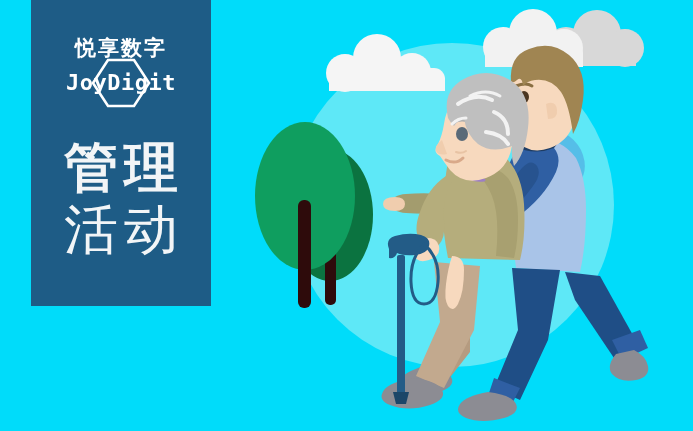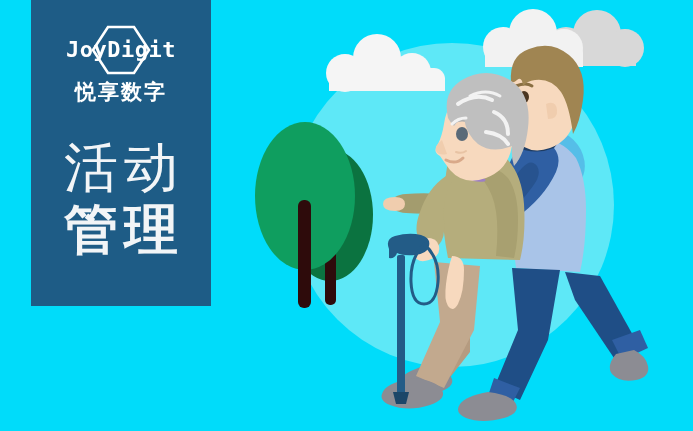--- a/index.html
+++ b/index.html
@@ -236,29 +236,29 @@
       <rect x="397" y="255" width="8" height="140" rx="2" fill="#235C87"></rect>
       <path d="M393 392 l16 0 l-3 12 l-10 0 Z" fill="#1B4668"></path>
       <path d="M424 244 q16 14 14 38 q-2 22 -14 22 q-12 0 -13 -22 q-1 -24 13 -38 Z" fill="none" stroke="#235C87" stroke-width="3"></path>
     </g>
 
   </svg>
 
   <div id="title-panel">
 
     <div id="logo-block">
+      <div id="logo-cn">悦享数字</div>
       <div id="logo-mark">
         <svg id="logo-hex" viewBox="0 0 62 52">
           <polygon points="18,3 44,3 59,26 44,49 18,49 3,26" fill="none" stroke="#FFFFFF" stroke-width="2.6"></polygon>
         </svg>
         <div id="logo-word">JoyDigit</div>
       </div>
-      <div id="logo-cn">悦享数字</div>
     </div>
 
     <div id="headline">
+      <div class="headline-line bold">管理</div>
       <div class="headline-line light">活动</div>
-      <div class="headline-line bold">管理</div>
     </div>
 
   </div>
 
 </div>
 
 </body></html>

